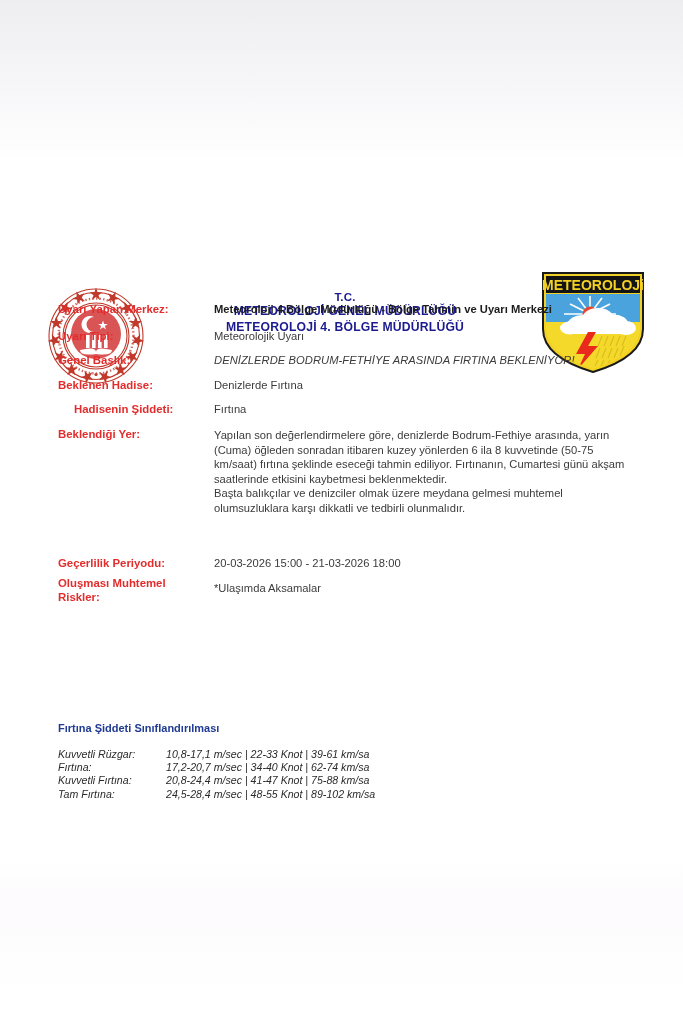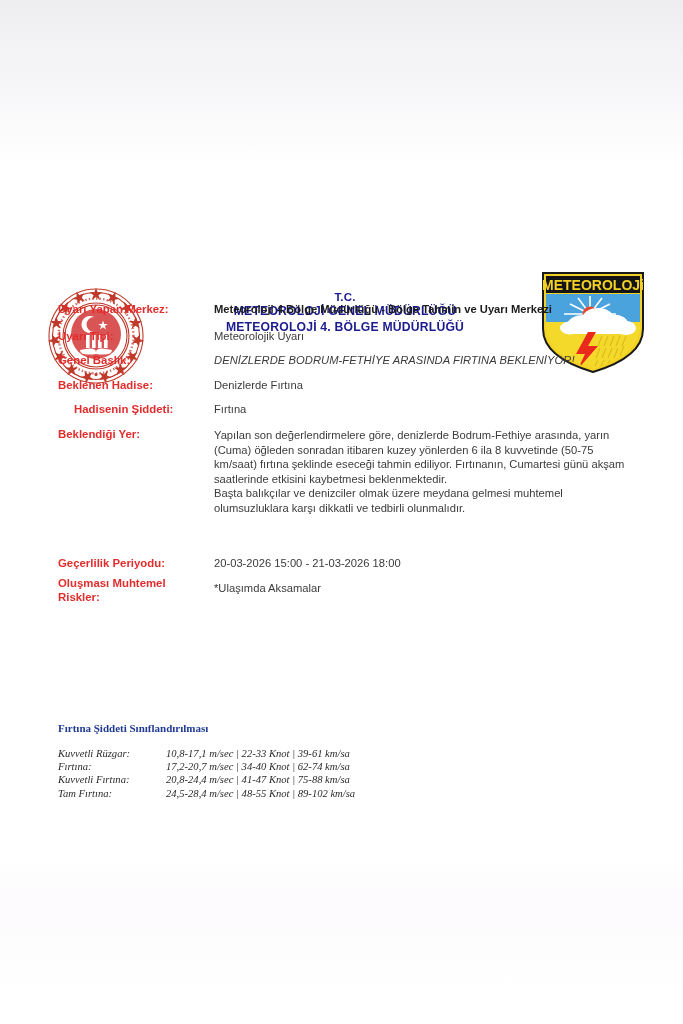--- a/index.html
+++ b/index.html
@@ -142,28 +142,26 @@
 
   
   .classif-title {
     position: absolute;
     left: 58px;
     top: 722px;
     font-size: 11px;
     font-weight: bold;
     color: #1f3a93;
     white-space: nowrap;
-    font-family: Liberation Serif, serif;
   }
   .classif {
     position: absolute;
     left: 0;
     top: 748px;
     width: 619px;
-    font-family: Liberation Serif, serif;
   }
   .crow {
     position: relative;
     height: 13.2px;
   }
   .crow .cl {
     position: absolute;
     left: 58px;
     font-size: 10.6px;
     font-style: italic;

